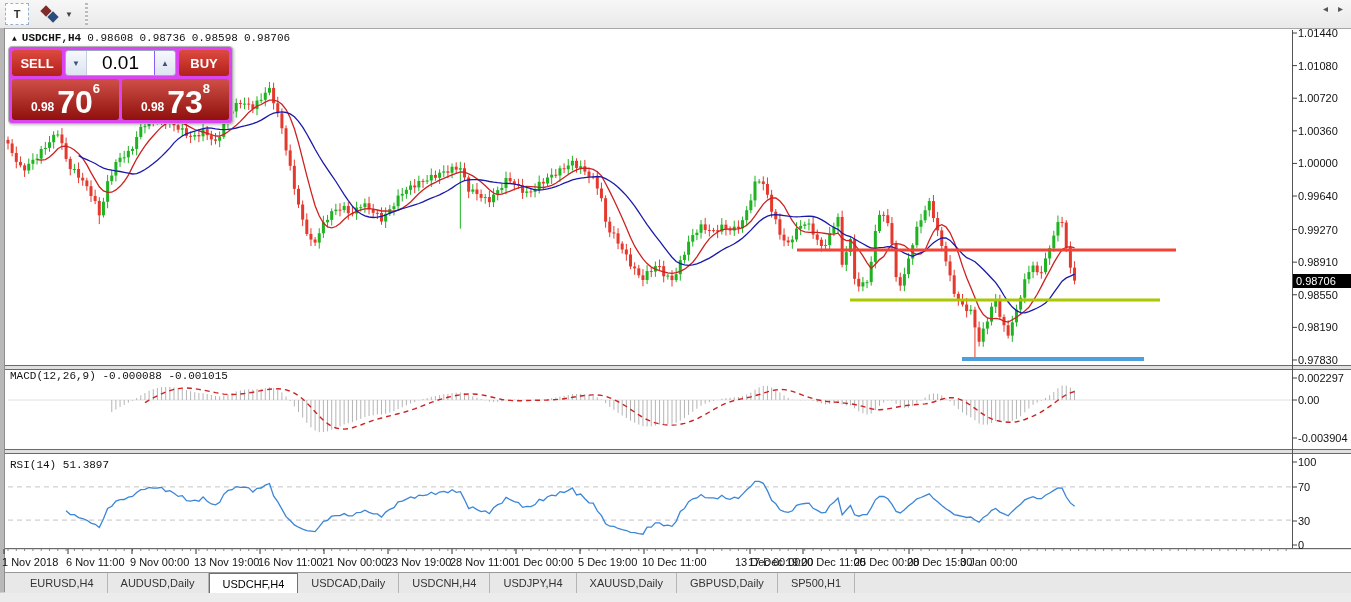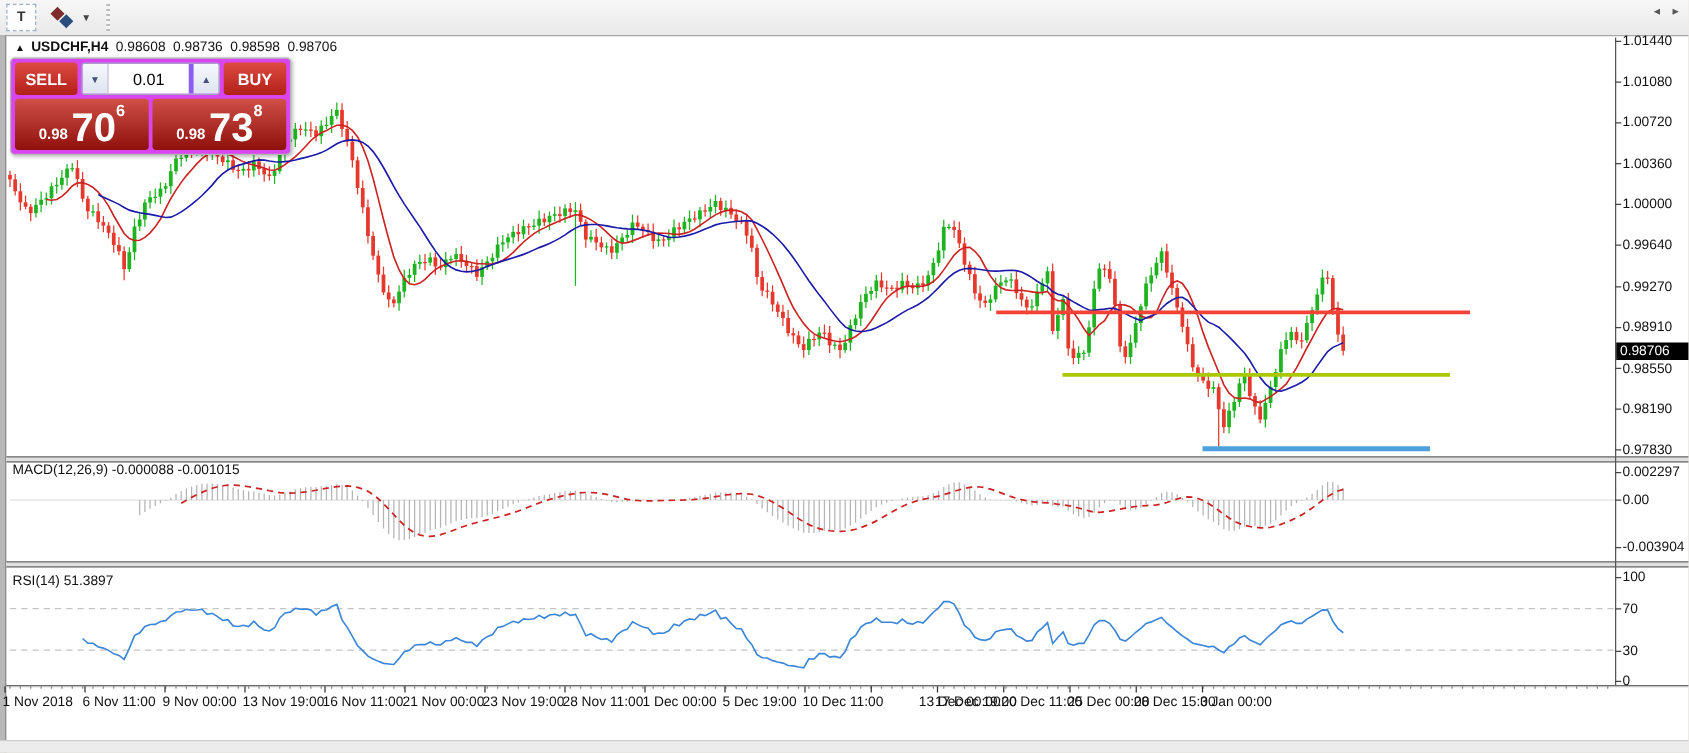--- a/index.html
+++ b/index.html
@@ -18,39 +18,39 @@
   .caret{margin-left:6px;font-size:8px;color:#444;}
   .tb-sep{width:5px;height:22px;margin:0 8px 0 12px;
           background:repeating-linear-gradient(#bbb 0 2px,#f5f5f5 2px 4px);width:3px;}
   .tf-btn{padding:3px 9px;margin:0 2px;color:#333;border:1px solid transparent;border-radius:2px;cursor:default;}
   .tf-btn.active{background:#fdfdfd;border:1px solid #9ab0cc;box-shadow:inset 0 0 2px #cdd8e8;}
   
   .left-edge{position:absolute;left:0;top:28px;width:4px;height:574px;background:#b8b8b8;border-right:1px solid #8e8e8e;}
   .pane-sep{position:absolute;left:5px;width:1346px;background:#e0e0e0;border-top:1px solid #6a6a6a;border-bottom:1px solid #6a6a6a;}
   .axis-border{position:absolute;top:30px;height:518px;left:1292px;width:1px;background:#555;}
   
-  .pane-header{position:absolute;z-index:4;white-space:nowrap;color:#111;}
+  .pane-header{position:absolute;z-index:4;white-space:nowrap;color:#111;font-family:Liberation Mono, monospace;}
   .pane-header b{font-weight:bold;}
   .exp-tri{font-size:8px;margin-right:5px;}
   .ohlc span{margin-left:6px;}
   .ax-label{position:absolute;z-index:4;left:1298px;color:#111;white-space:nowrap;}
   .time-label{position:absolute;z-index:4;top:556px;color:#111;white-space:nowrap;}
   .cur-tag{position:absolute;z-index:5;left:1293px;width:55px;height:14px;background:#000;color:#fff;
            display:flex;align-items:center;padding-left:3px;}
   
   .trade-panel{position:absolute;left:8px;top:46px;width:217px;z-index:6;background:#d946ef;
                border:1px solid #b5b5b5;border-radius:4px;padding:3px;box-shadow:1px 1px 3px rgba(0,0,0,.25);}
   .tp-row1{display:flex;height:26px;}
   .tp-btn{flex:0 0 50px;display:flex;align-items:center;justify-content:center;color:#fff;font-weight:bold;
           font-size:13px;background:linear-gradient(#dd4a40,#b1201a);border-radius:3px;cursor:pointer;}
   .tp-stepper{flex:1;display:flex;margin:0 3px;border:1px solid #9aa8c4;border-radius:3px;overflow:hidden;}
   .step-btn{width:20px;display:flex;align-items:center;justify-content:center;background:linear-gradient(#f6f8fc,#dde4f0);
             color:#44507a;font-size:8px;cursor:pointer;}
-  .step-val{flex:1;display:flex;align-items:center;justify-content:center;background:#fff;font-size:13px;color:#000;
-            border-left:1px solid #c5cede;border-right:4px solid #8b5cf6;}
+  .step-val{flex:1;display:flex;align-items:center;justify-content:center;background:#fff;font-size:19px;color:#000;
+            border-left:1px solid #c5cede;border-right:1px solid #8b5cf6;}
   .tp-row2{display:flex;margin-top:3px;height:41px;}
   .tp-price{flex:1;color:#fff;background:linear-gradient(#d05048,#8f100c);border-radius:3px;
             display:flex;align-items:flex-end;justify-content:center;padding-bottom:3px;cursor:pointer;}
   .tp-price + .tp-price{margin-left:3px;}
   .tp-small{font-size:12px;font-weight:bold;margin-right:3px;margin-bottom:3px;}
   .tp-big{font-size:32px;font-weight:bold;line-height:30px;}
   .tp-sup{font-size:13px;font-weight:bold;align-self:flex-start;margin-top:2px;}
   
   .tabbar{position:absolute;left:5px;top:572px;width:1346px;height:20px;background:#e8e8e8;
           border-top:1px solid #999;display:flex;align-items:stretch;z-index:4;}
@@ -1111,19 +1111,32 @@
       <div class="time-label" style="left: 748px;">17 Dec 19:00</div>
       <div class="time-label" style="left: 801px;">20 Dec 11:00</div>
       <div class="time-label" style="left: 854px;">25 Dec 00:00</div>
       <div class="time-label" style="left: 907px;">28 Dec 15:00</div>
       <div class="time-label" style="left: 960px;">3 Jan 00:00</div>
     </div>
   <div class="cur-tag" id="cur-tag" style="top: 273.646px;">
     <span>0.98706</span>
   </div>
 
+  <div class="tabbar">
+    <div id="tabs-container" style="display:flex;">
+        <div class="tab first-gap">EURUSD,H4</div>
+        <div class="tab">AUDUSD,Daily</div>
+        <div class="tab active">USDCHF,H4</div>
+        <div class="tab">USDCAD,Daily</div>
+        <div class="tab">USDCNH,H4</div>
+        <div class="tab">USDJPY,H4</div>
+        <div class="tab">XAUUSD,Daily</div>
+        <div class="tab">GBPUSD,Daily</div>
+        <div class="tab">SP500,H1</div>
+      </div>
+  </div>
   <div class="tab-scroll">
     <span>◂</span>
     <span>▸</span>
   </div>
   <div class="statusbar"></div>
 
 </div>
 
 </body></html>

